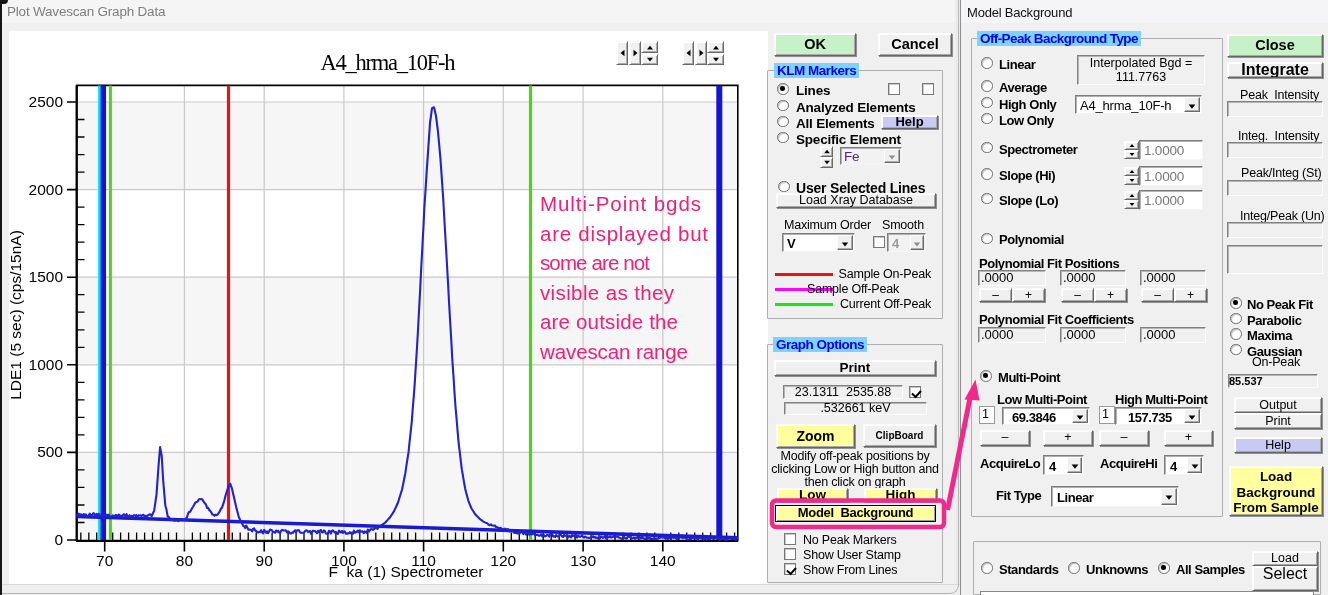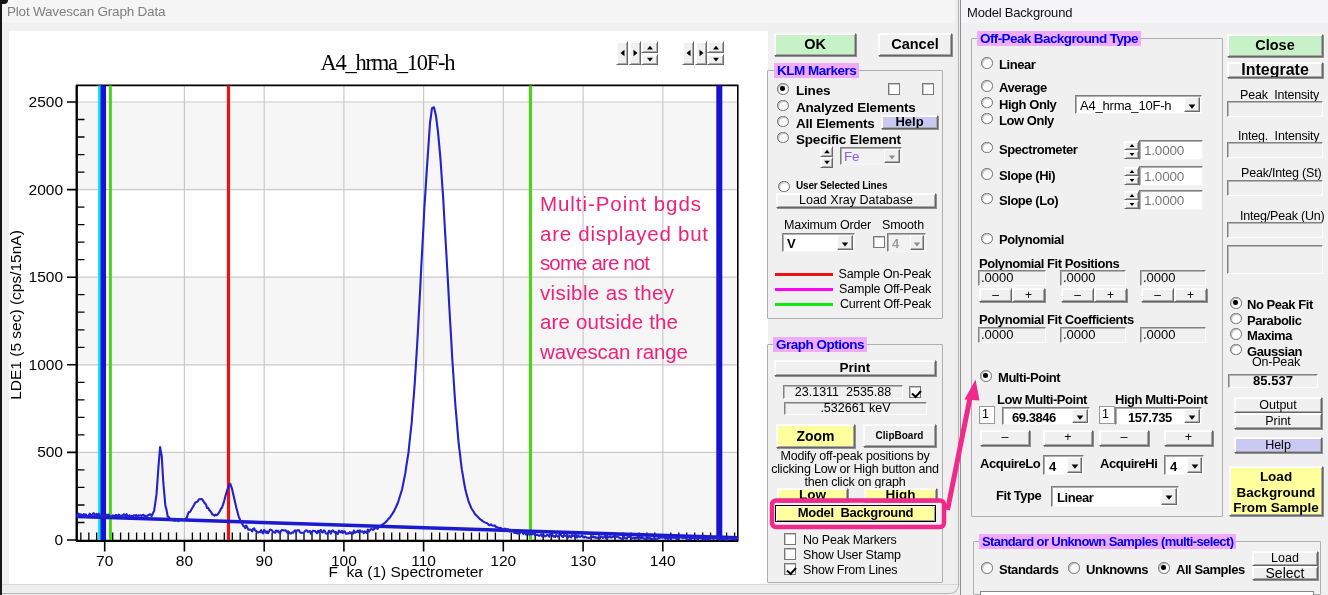--- a/index.html
+++ b/index.html
@@ -1,21 +1,21 @@
 <!DOCTYPE html>
 <html><head><meta charset="utf-8"><style>
 *{margin:0;padding:0;box-sizing:border-box}
 html,body{width:1328px;height:595px}
 body{background:#f0f0f0;font-family:"Liberation Sans",sans-serif;position:relative;overflow:hidden;font-size:13px;color:#000}
 .ab{position:absolute}
 .b{font-weight:bold}
 .btn{position:absolute;background:#f0f0f0;border-top:1px solid #fbfbfb;border-left:1px solid #fbfbfb;border-right:1px solid #666;border-bottom:1px solid #666;box-shadow:inset 1px 1px 0 #fff,inset -1px -1px 0 #a8a8a8,1px 1px 0 #909090;text-align:center;overflow:hidden}
 .sunk{position:absolute;background:#f0f0f0;border-top:1px solid #828282;border-left:1px solid #828282;border-right:1px solid #fdfdfd;border-bottom:1px solid #fdfdfd;box-shadow:inset 1px 1px 0 #b5b5b5}
 .grp{position:absolute;border:1px solid #aeaeae;border-radius:1px}
-.glab{position:absolute;background:#f0abfc;color:#0000f0;font-weight:bold;padding:0 3px;white-space:nowrap;letter-spacing:-0.5px}
+.glab{position:absolute;background:#7dd3fc;color:#0000f0;font-weight:bold;padding:0 3px;white-space:nowrap;letter-spacing:-0.5px}
 .radio{position:absolute;width:11.5px;height:11.5px;border-radius:50%;background:#fff;border:1px solid #6e6e6e;box-shadow:inset 1px 1px 1px #bdbdbd}
 .radio.on::after{content:"";position:absolute;left:2.4px;top:2.4px;width:4.5px;height:4.5px;background:#000;border-radius:50%}
 .cb{position:absolute;width:12px;height:12px;background:#fff;border:1px solid #787878;box-shadow:inset 1px 1px 0 #c6c6c6}
 .ck::after{content:"";position:absolute;left:2px;top:3px;width:7px;height:4px;border-left:2px solid #000;border-bottom:2px solid #000;transform:rotate(-48deg)}
 .lbl{position:absolute;white-space:nowrap;letter-spacing:-0.2px}
 .dd{position:absolute;background:#fff;border-top:1px solid #7d7d7d;border-left:1px solid #7d7d7d;border-right:1px solid #f5f5f5;border-bottom:1px solid #f5f5f5;box-shadow:inset 1px 1px 0 #b0b0b0}
 .dbtn{position:absolute;right:1px;top:1px;bottom:1px;width:16px;background:#f0f0f0;border:1px solid;border-color:#fdfdfd #6a6a6a #6a6a6a #fdfdfd;box-shadow:inset -1px -1px 0 #ababab;text-align:center}
 .ar{display:block;margin:0 auto;width:0;height:0}
 .arD{border-left:4px solid transparent;border-right:4px solid transparent;border-top:5px solid #000}
 .arU{border-left:4px solid transparent;border-right:4px solid transparent;border-bottom:5px solid #000}
@@ -127,47 +127,47 @@
 <div class="btn lav b" style="left:881px;top:115px;width:57px;height:14px;font-size:13px;line-height:12px">Help</div>
 <div class="radio" style="left:777px;top:131.5px"></div>
 <div class="lbl b" style="left:796px;top:131.5px;font-size:13.5px">Specific Element</div>
 <div class="spb" style="left:820px;top:146px;width:13px;height:11px">
     <span class="ar arU" style="transform:scale(.7)"></span>
   </div>
 <div class="spb" style="left:820px;top:157px;width:13px;height:11px">
     <span class="ar arD" style="transform:scale(.7)"></span>
   </div>
 <div class="dd" style="left:840px;top:146.5px;width:62px;height:18px;background:#f2f2f2">
-    <span class="lbl" style="left:3px;top:1px;color:#8b5cf6;font-size:13.5px">Fe</span>
+    <span class="lbl" style="left:3px;top:1px;color:#4c1d95;font-size:13.5px">Fe</span>
     <span class="dbtn">
       <span class="ar arD" style="margin-top:5px;border-top-color:#8e8e8e;transform:scale(.8)"></span>
     </span>
   </div>
 <div class="radio" style="left:778px;top:180.5px"></div>
-<div class="lbl b" style="left:796px;top:180px;font-size:10px">User Selected Lines</div>
+<div class="lbl b" style="left:796px;top:180px;font-size:14px">User Selected Lines</div>
 <div class="btn" style="left:776px;top:193px;width:160px;height:15px;font-size:12.5px;line-height:13px">Load Xray Database</div>
 <div class="lbl" style="left:784px;top:218px;font-size:12.5px">Maximum Order</div>
 <div class="lbl" style="left:882px;top:218px;font-size:12.5px">Smooth</div>
 <div class="dd" style="left:782px;top:233px;width:73px;height:19px">
     <span class="lbl b" style="left:4px;top:2px;font-size:13px">V</span>
     <span class="dbtn">
       <span class="ar arD" style="margin-top:5.5px;transform:scale(.8)"></span>
     </span>
   </div>
 <div class="cb" style="left:873px;top:236px"></div>
 <div class="dd" style="left:887px;top:233px;width:39px;height:19px;background:#f2f2f2">
     <span class="lbl b" style="left:4px;top:2px;color:#9b9b9b;font-size:13px">4</span>
     <span class="dbtn" style="width:14px">
       <span class="ar arD" style="margin-top:5.5px;border-top-color:#8e8e8e;transform:scale(.8)"></span>
     </span>
   </div>
 <div class="ab" style="left:775px;top:272.5px;width:58px;height:3.5px;background:#ee1111"></div>
 <div class="lbl" style="left:775px;top:267px;width:156px;text-align:right;font-size:12.5px">Sample On-Peak</div>
 <div class="ab" style="left:775px;top:287.5px;width:58px;height:3.5px;background:#fb02fb"></div>
-<div class="lbl" style="left:775px;top:282px;width:156px;text-align:right;font-size:12.5px">Sample Off-Peak</div>
+<div class="lbl" style="left:775px;top:282px;width:156px;text-align:center;font-size:12.5px">Sample Off-Peak</div>
 <div class="ab" style="left:775px;top:302.5px;width:58px;height:3.5px;background:#12e912"></div>
 <div class="lbl" style="left:775px;top:297px;width:156px;text-align:right;font-size:12.5px">Current Off-Peak</div>
 
 <div class="grp" style="left:767px;top:344px;width:176px;height:239px"></div>
 <div class="glab" style="left:773px;top:337px;font-size:13.5px">Graph Options</div>
 <div class="btn b" style="left:774px;top:360px;width:162px;height:16px;font-size:13.5px;line-height:14px">Print</div>
 <div class="sunk" style="left:783px;top:385px;width:120px;height:14px;font-size:12.5px;text-align:center;line-height:12px">23.1311&nbsp; 2535.88</div>
 <div class="cb ck" style="left:909px;top:386px"></div>
 <div class="sunk" style="left:784px;top:402px;width:143px;height:13px;font-size:12.5px;text-align:center;line-height:11px">.532661 keV</div>
 <div class="btn yel b" style="left:776px;top:424px;width:79px;height:24px;font-size:14px;line-height:22px">Zoom Order</div>
@@ -184,20 +184,21 @@
 <div class="lbl" style="left:803px;top:562.5px;font-size:12.5px">Show From Lines</div>
 
 <div id="dlg" class="ab" style="left:960px;top:0;width:368px;height:595px;background:#f0f0f0;border-left:1.5px solid #8f8f8f">
 <div class="ab" style="left:0;top:0;width:368px;height:23px;background:#f5f5f7"></div>
 <div class="lbl" style="left:6px;top:4.5px;font-size:13px;color:#111">Model Background</div>
 
 <div class="grp" style="left:10px;top:38px;width:252px;height:479px"></div>
 <div class="glab" style="left:16px;top:31px;font-size:13.5px;letter-spacing:-0.6px">Off-Peak Background Type</div>
 <div class="radio" style="left:20px;top:57px"></div>
     <div class="lbl b" style="left:38px;top:57px;font-size:13.5px">Linear</div>
+<div class="sunk" style="left:116px;top:55px;width:128px;height:30px;text-align:center;font-size:12.5px;line-height:14px;background:#f0f0f0">Interpolated Bgd =<br>111.7763</div>
 <div class="radio" style="left:20px;top:80px"></div>
     <div class="lbl b" style="left:38px;top:80px;font-size:13.5px">Average</div>
 <div class="radio" style="left:20px;top:96.5px"></div>
     <div class="lbl b" style="left:38px;top:96.5px;font-size:13.5px">High Only</div>
 <div class="radio" style="left:20px;top:112.5px"></div>
     <div class="lbl b" style="left:38px;top:112.5px;font-size:13.5px">Low Only</div>
 <div class="dd" style="left:114px;top:95px;width:127px;height:19px">
       <span class="lbl" style="left:4px;top:2px;font-size:13px">A4_hrma_10F-h</span>
       <span class="dbtn">
         <span class="ar arD" style="margin-top:5.5px;transform:scale(.85)"></span>
@@ -309,36 +310,35 @@
 <div class="sunk" style="left:266px;top:245px;width:96px;height:29px"></div>
 <div class="radio on" style="left:269px;top:297px"></div>
     <div class="lbl b" style="left:286px;top:297px;font-size:13.5px">No Peak Fit</div>
 <div class="radio" style="left:269px;top:312.5px"></div>
     <div class="lbl b" style="left:286px;top:312.5px;font-size:13.5px">Parabolic</div>
 <div class="radio" style="left:269px;top:328px"></div>
     <div class="lbl b" style="left:286px;top:328px;font-size:13.5px">Maxima</div>
 <div class="radio" style="left:269px;top:343.5px"></div>
     <div class="lbl b" style="left:286px;top:343.5px;font-size:13.5px">Gaussian</div>
 <div class="lbl" style="left:291px;top:355px;font-size:12.5px">On-Peak</div>
-<div class="sunk" style="left:267px;top:374px;width:90px;height:14px;text-align:center;font-weight:bold;font-size:13px;line-height:12px">85.537</div>
+<div class="sunk" style="left:267px;top:374px;width:90px;height:14px;text-align:left;font-weight:bold;font-size:11px;line-height:12px">85.537</div>
 <div class="btn" style="left:273px;top:397px;width:88px;height:16px;font-size:12.5px;line-height:14px">Output</div>
 <div class="btn" style="left:273px;top:413px;width:88px;height:16px;font-size:12.5px;line-height:14px">Print</div>
 <div class="btn lav" style="left:273px;top:437px;width:88px;height:16px;font-size:12.5px;line-height:14px">Help</div>
 <div class="btn yel b" style="left:268px;top:466px;width:94px;height:50px;font-size:13.5px;line-height:15.5px;padding-top:2px">Load<br>Background<br>From Sample</div>
 
 <div class="grp" style="left:12px;top:541px;width:348px;height:54px"></div>
-<div class="glab" style="left:18px;top:534px;font-size:13px;letter-spacing:-0.6px">Standard or Unknown Samples (multi-select)</div>
 <div class="radio" style="left:20px;top:562px"></div>
     <div class="lbl b" style="left:38px;top:562px;font-size:13.5px">Standards</div>
 <div class="radio" style="left:107px;top:562px"></div>
     <div class="lbl b" style="left:125px;top:562px;font-size:13.5px">Unknowns</div>
 <div class="radio on" style="left:197px;top:562px"></div>
     <div class="lbl b" style="left:215px;top:562px;font-size:13.5px">All Samples</div>
 <div class="btn" style="left:291px;top:551px;width:66px;height:15px;font-size:12.5px;line-height:13px">Load</div>
-<div class="btn" style="left:291px;top:566px;width:66px;height:14px;font-size:14px;line-height:13px">Select</div>
+<div class="btn" style="left:291px;top:566px;width:66px;height:25px;font-size:16px;line-height:13px">Select</div>
 <div class="ab" style="left:19px;top:591px;width:334px;height:4px;background:#fff;border:1px solid #888;border-bottom:none"></div>
 </div>
 
 <svg class="ab" style="left:0;top:0;pointer-events:none" width="1328" height="595" xmlns="http://www.w3.org/2000/svg">
 <rect x="772" y="500.5" width="172" height="26.5" rx="4" fill="none" stroke="#f1298b" stroke-width="4.5"></rect>
 <path d="M947.5 510 L971 393" stroke="#f1298b" stroke-width="5" fill="none"></path>
 <path d="M975.5 379.5 L964.5 399.5 L979.5 400.5 Z" fill="#f1298b"></path>
 </svg>
 
 </body></html>

